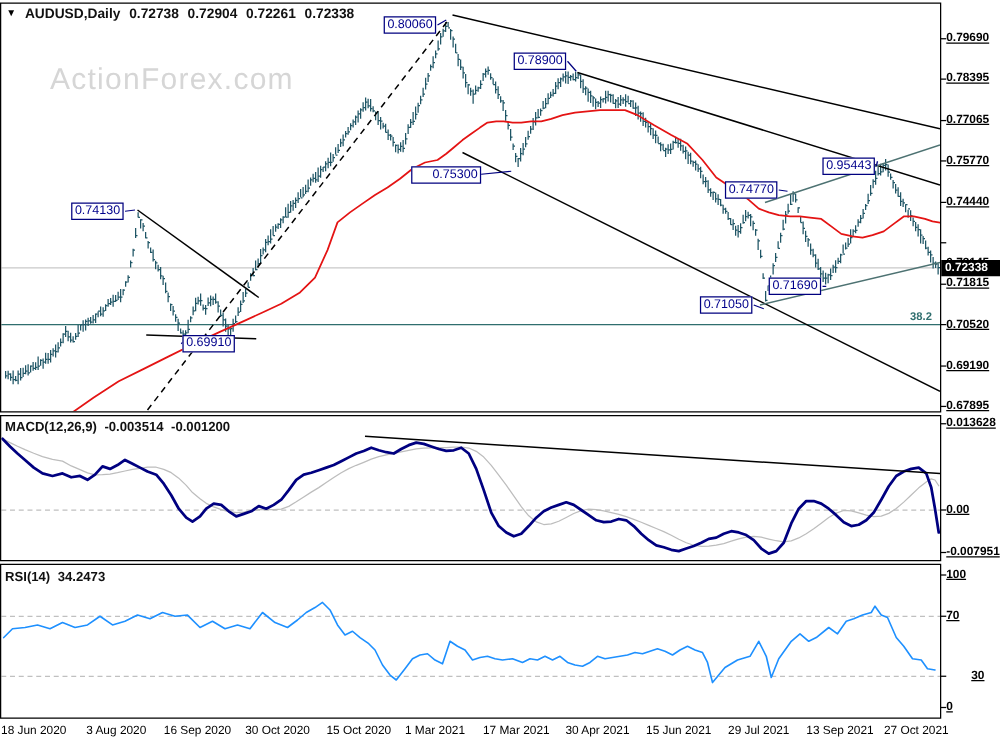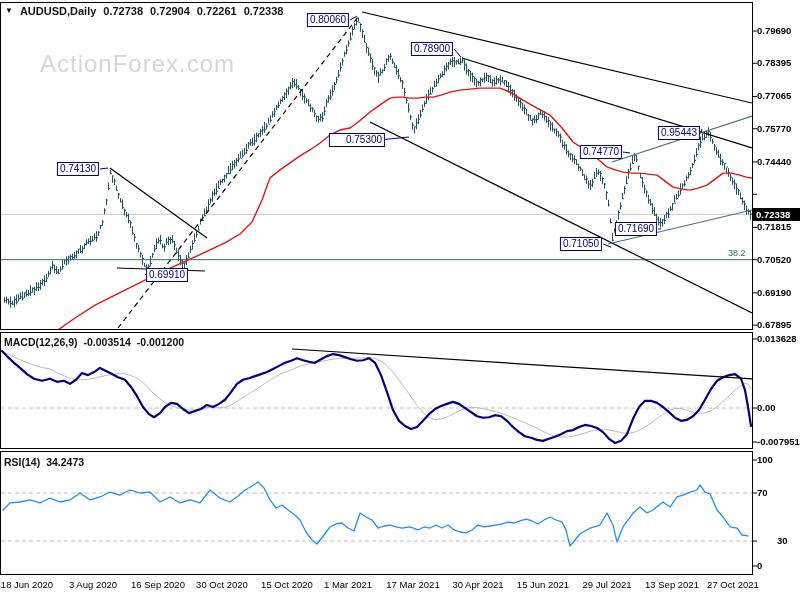--- a/index.html
+++ b/index.html
@@ -5,27 +5,27 @@
   html,body{margin:0;padding:0;background:#fff;}
   #screen{position:relative;width:800px;height:600px;background:#fff;overflow:hidden;
           font-family:"Liberation Sans",sans-serif;}
   #chart-svg{position:absolute;left:0;top:0;}
   .hdr{position:absolute;left:5px;top:5px;display:flex;align-items:center;gap:7px;
        font-size:11px;font-weight:700;color:#111;white-space:nowrap;}
   .tri{font-size:8px;line-height:8px;color:#000;cursor:pointer;}
   .watermark{position:absolute;left:40px;top:50px;font-size:24px;color:#d6d6d6;
              letter-spacing:1px;font-weight:400;}
   .ind-title{position:absolute;display:flex;gap:6px;font-size:10.5px;font-weight:700;color:#111;}
-  .axis-label{position:absolute;left:757px;font-size:9.5px;font-weight:700;color:#000;white-space:nowrap;}
+  .axis-label{position:absolute;left:757px;font-size:9.5px;font-weight:700;color:#000;white-space:nowrap;text-decoration:underline;}
   .cur-price{position:absolute;left:753px;width:47px;height:13px;background:#000;color:#fff;
              font-size:9.5px;font-weight:700;text-align:left;padding-left:3px;line-height:13px;}
   .date-label{position:absolute;top:579px;font-size:9.5px;font-weight:400;color:#000;transform:translateX(-50%);white-space:nowrap;}
   .price-tag{position:absolute;transform:translate(-50%,-50%);border:1px solid #00007f;background:#fff;
              color:#00008b;font-size:10px;font-weight:400;padding:0 2px;line-height:12px;white-space:nowrap;}
-  .fib-label{position:absolute;font-size:9px;font-weight:400;}
+  .fib-label{position:absolute;font-size:9px;font-weight:700;}
   .strip{position:absolute;}
 </style>
 </head>
 <body>
 
 <div id="screen">
   <svg id="chart-svg" width="800" height="600">
       <defs>
         <clipPath id="clipMain">
           <rect x="1" y="3" width="751" height="326"></rect>

